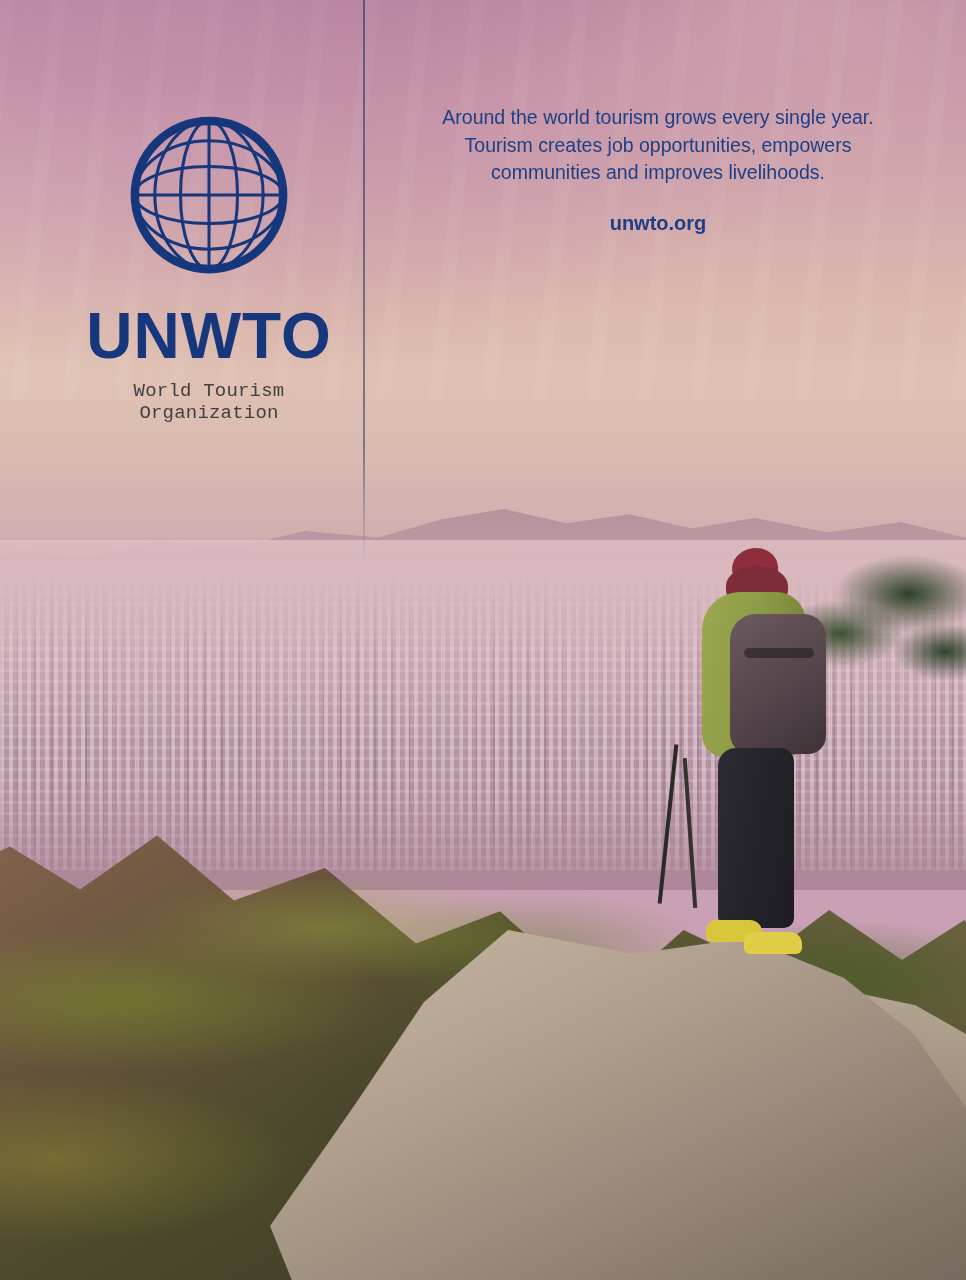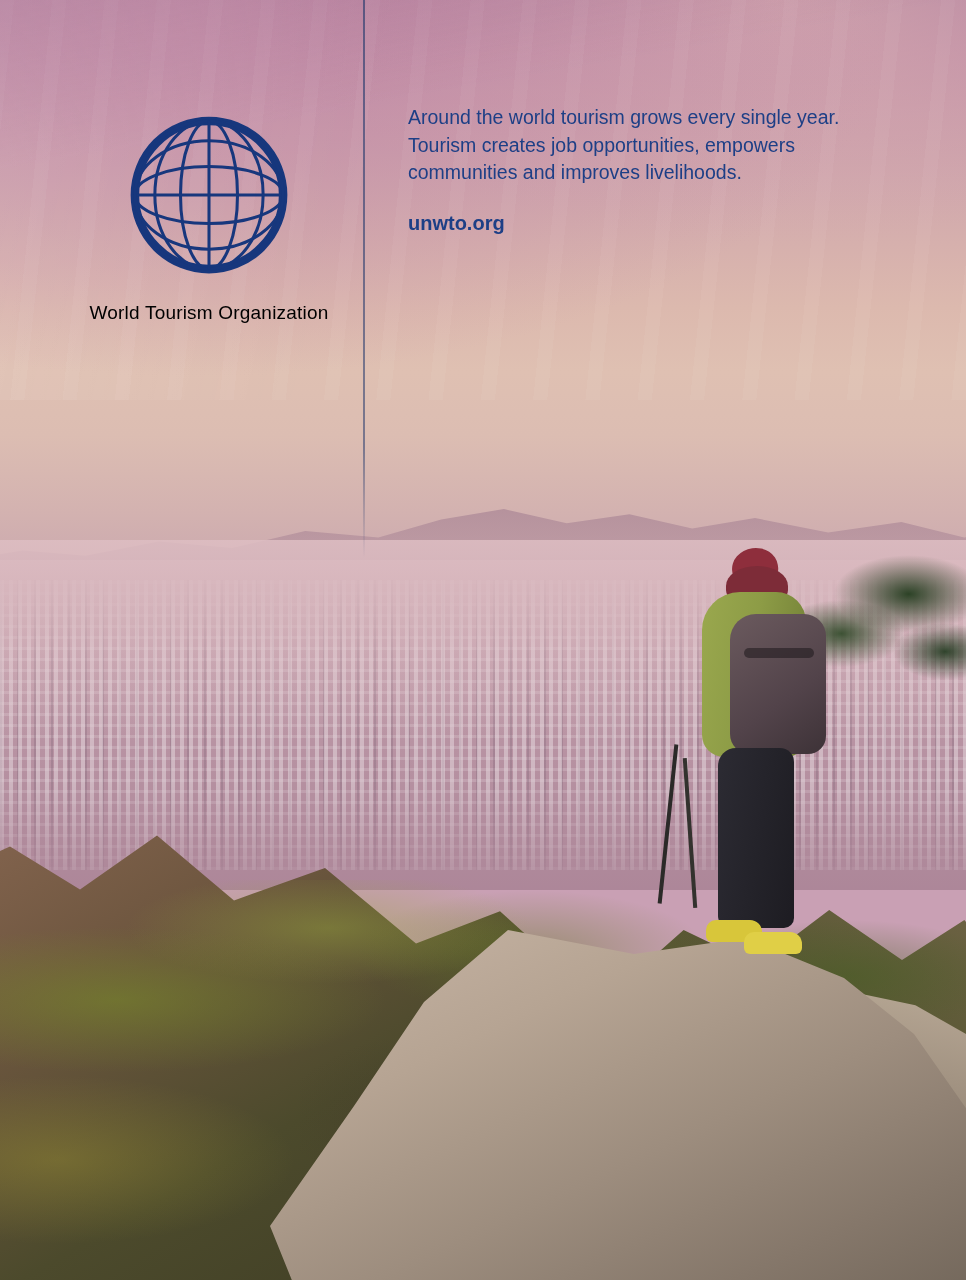--- a/index.html
+++ b/index.html
@@ -193,33 +193,35 @@
     font-size: 64px;
     font-weight: bold;
     letter-spacing: 1px;
     line-height: 1;
     margin-top: 14px;
     color: #17377d;
   }
   .logo-sub {
     font-size: 19px;
     margin-top: 12px;
-    color: #000000;
+    color: #404040;
     letter-spacing: .2px;
+    font-family: Liberation Mono, monospace;
   }
 
   
   .copy {
     position: absolute;
     left: 408px;
     top: 104px;
     width: 500px;
     color: #1d3f86;
     font-size: 19.5px;
     line-height: 1.42;
+    text-align: center;
   }
   .copy p { margin: 0 0 22px 0; }
   .copy p:last-child { margin-bottom: 0; }
   .copy b { font-weight: bold; }
   .copy .url { font-weight: bold; font-size: 20px; margin-top: 12px; }
 </style>
 </head>
 <body>
 
 <div class="page">
@@ -259,20 +261,21 @@
       <circle cx="100" cy="100" r="78" fill="none" stroke="#17377d" stroke-width="9"></circle>
       <ellipse cx="100" cy="100" rx="78" ry="78" fill="none" stroke="#17377d" stroke-width="3"></ellipse>
       <ellipse cx="100" cy="100" rx="30" ry="78" fill="none" stroke="#17377d" stroke-width="3.2"></ellipse>
       <ellipse cx="100" cy="100" rx="57" ry="78" fill="none" stroke="#17377d" stroke-width="3.2"></ellipse>
       <line x1="22" y1="100" x2="178" y2="100" stroke="#17377d" stroke-width="3.2"></line>
       <ellipse cx="100" cy="100" rx="78" ry="30" fill="none" stroke="#17377d" stroke-width="3.2"></ellipse>
       <ellipse cx="100" cy="100" rx="78" ry="57" fill="none" stroke="#17377d" stroke-width="3.2"></ellipse>
       <line x1="100" y1="22" x2="100" y2="178" stroke="#17377d" stroke-width="3.2"></line>
       <path d="M100 14 L100 186" stroke="#17377d" stroke-width="0"></path>
     </svg>
+    <div class="logo-word">UNWTO</div>
     <div class="logo-sub">World Tourism Organization</div>
   </div>
 
   <div class="copy">
     <p>Around the world tourism grows every single year. Tourism creates job opportunities, empowers communities and improves livelihoods.</p>
     <p class="url">unwto.org</p>
   </div>
 
 </div>
 

